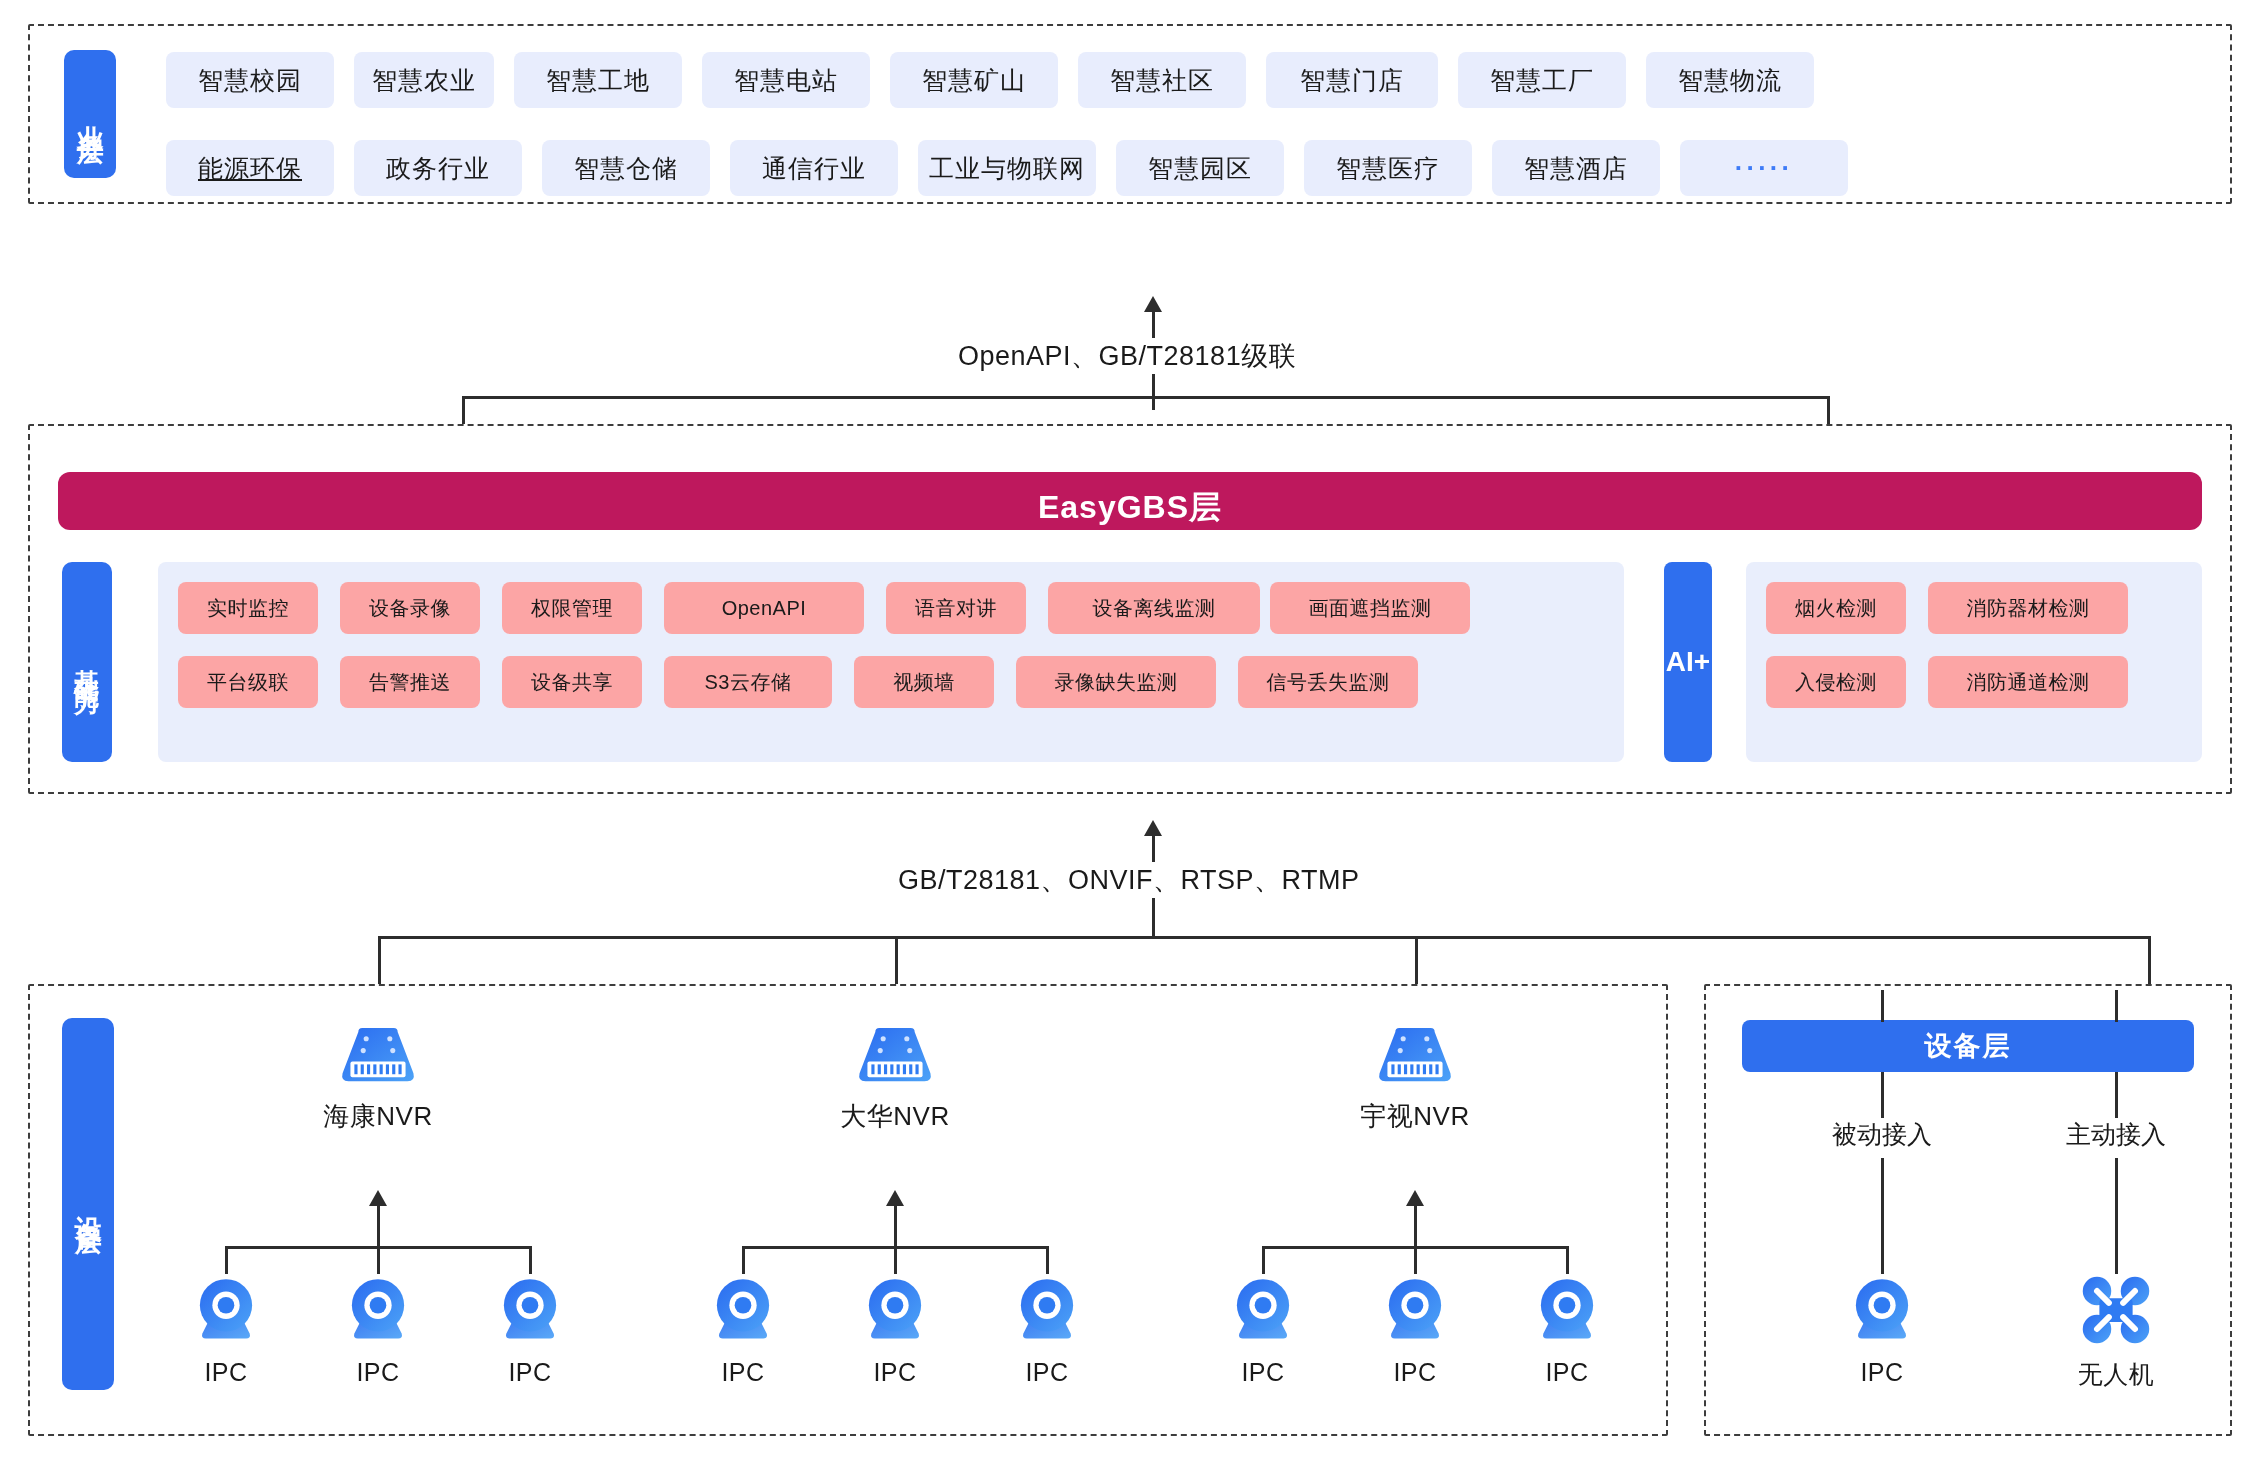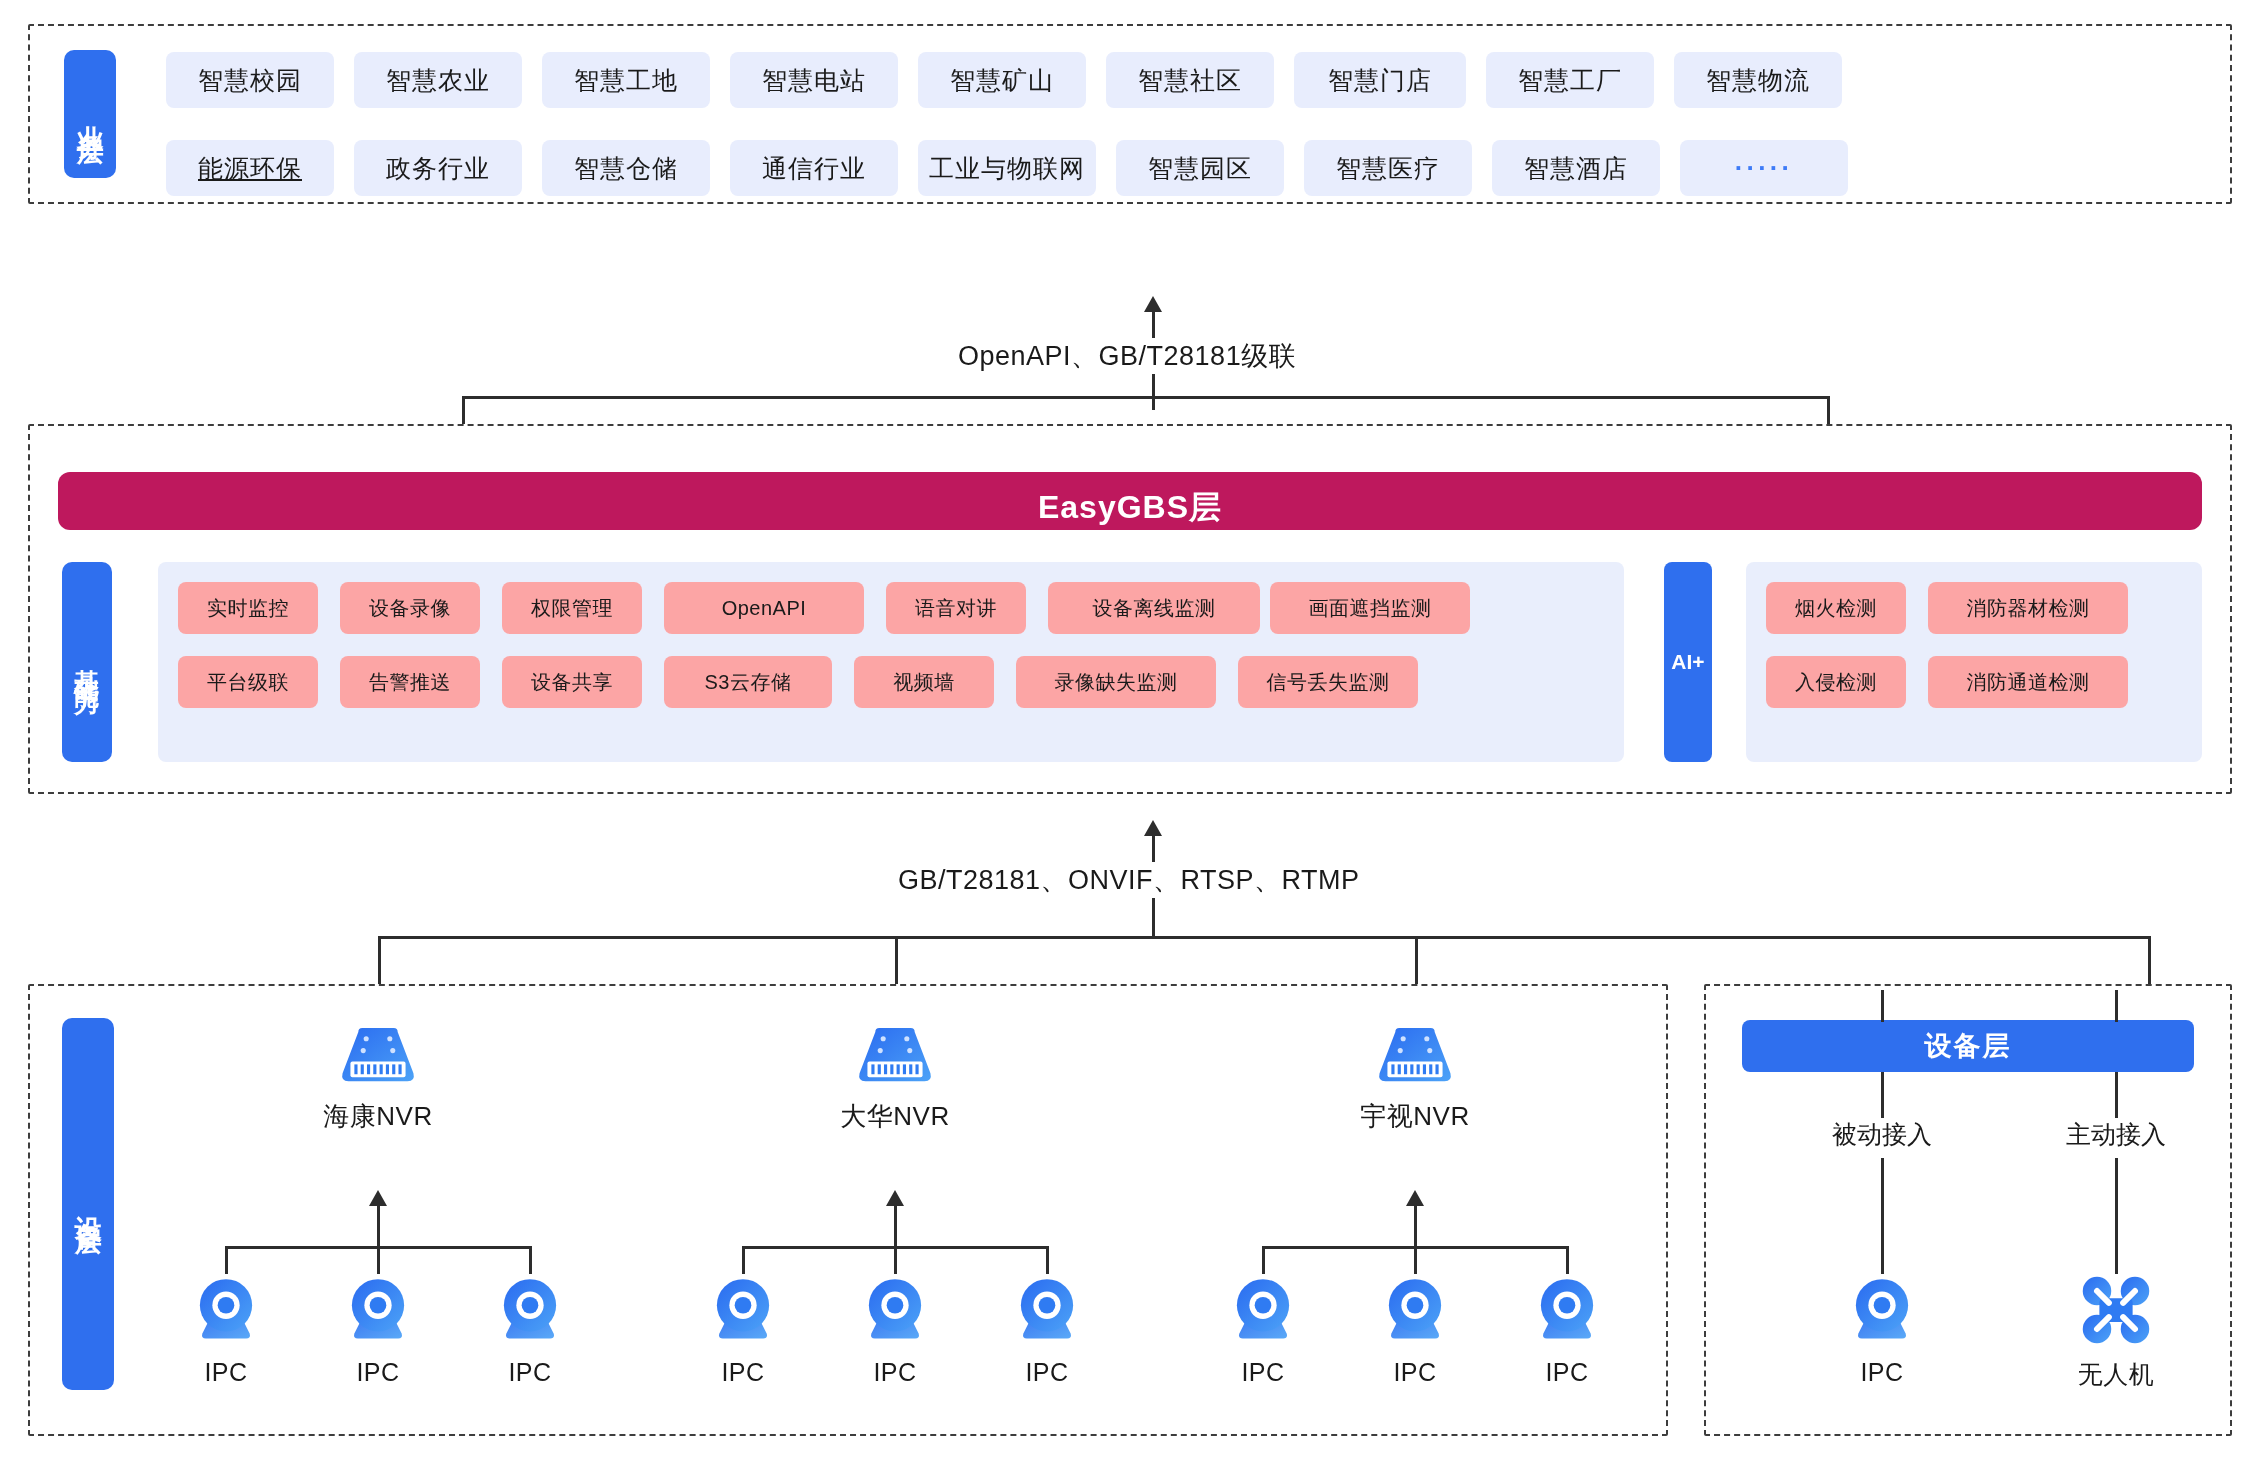--- a/index.html
+++ b/index.html
@@ -90,21 +90,21 @@
     justify-content: center;
     font-size: 20px;
     color: #1a1a1a;
     letter-spacing: 0.5px;
   }
   .ai-tab {
     position: absolute;
     background: #2f6fee;
     border-radius: 8px;
     color: #fff;
-    font-size: 21px;
+    font-size: 28px;
     font-weight: 700;
     display: flex;
     align-items: center;
     justify-content: center;
   }
 
   
   .ln { position: absolute; background: #2d2d2d; }
   .ln-h { height: 3px; }
   .ln-v { width: 3px; }
@@ -164,21 +164,21 @@
 <div id="page">
 
   <div class="dashed-box" style="left:28px; top:24px; width:2204px; height:180px;"></div>
 
   <div class="layer-tab" style="left:64px; top:50px; width:52px; height:128px;">
     <span class="vtext">业务层</span>
   </div>
 
   <div class="chip-row" id="biz-row-1" style="left:166px; top:52px; gap:20px;">
       <div class="chip" style="width: 168px;">智慧校园</div>
-      <div class="chip" style="width: 168px;">智慧农业</div>
+      <div class="chip" style="width: 140px;">智慧农业</div>
       <div class="chip" style="width: 168px;">智慧工地</div>
       <div class="chip" style="width: 168px;">智慧电站</div>
       <div class="chip" style="width: 168px;">智慧矿山</div>
       <div class="chip" style="width: 168px;">智慧社区</div>
       <div class="chip" style="width: 172px;">智慧门店</div>
       <div class="chip" style="width: 168px;">智慧工厂</div>
       <div class="chip" style="width: 168px;">智慧物流</div>
     </div>
   <div class="chip-row" id="biz-row-2" style="left:166px; top:140px; gap:20px;">
       <div class="chip" style="width: 168px; text-decoration: underline;">能源环保</div>

